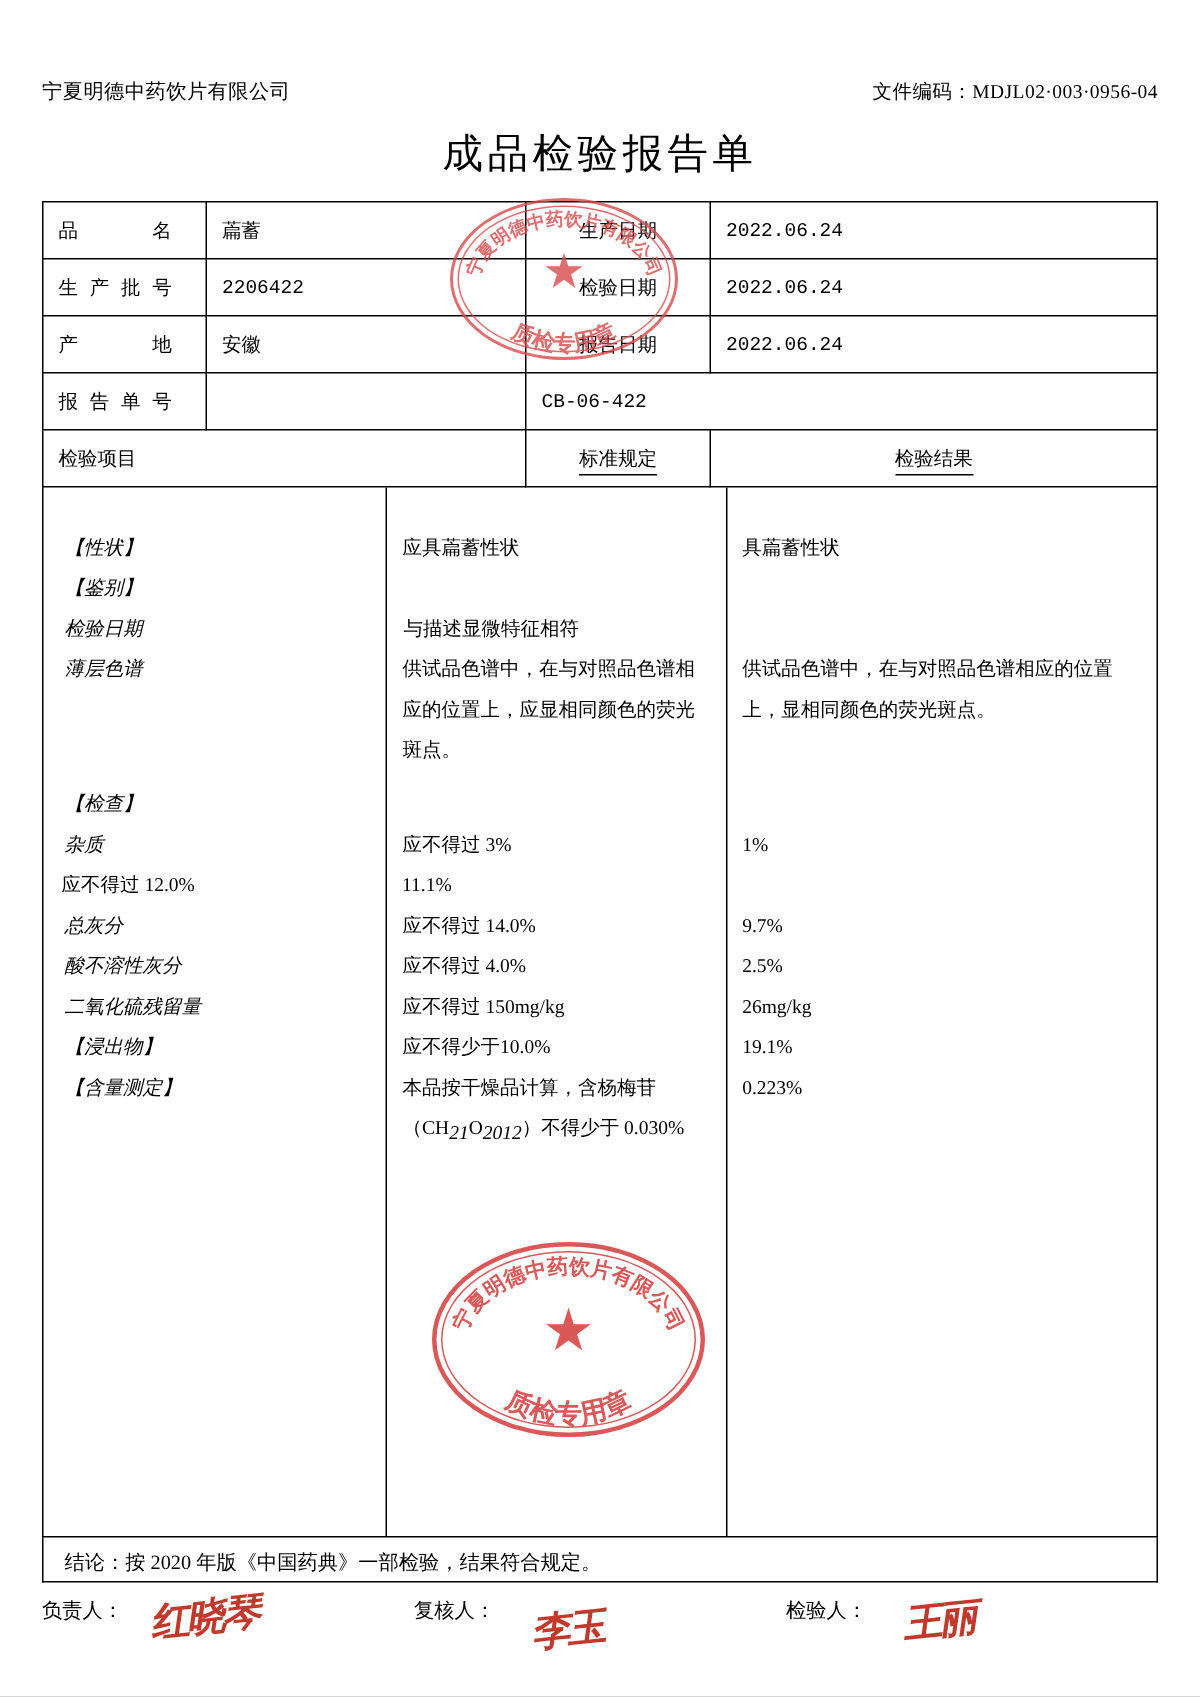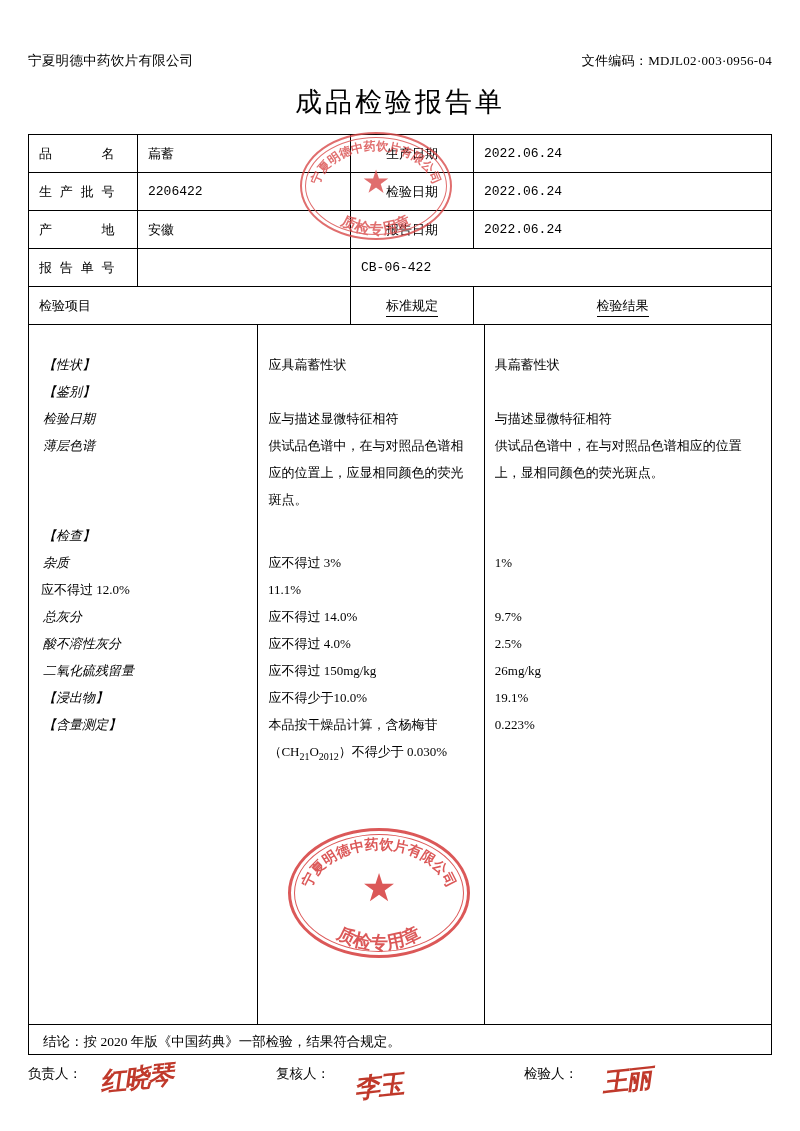--- a/index.html
+++ b/index.html
@@ -139,22 +139,23 @@
   .sp {
     height: 18px;
   }
   .sp-s {
     height: 9px;
   }
   .ln {
     line-height: 27px;
   }
   .sub {
-    font-size: 10px;
+    font-size: 13px;
     vertical-align: sub;
+    font-style: italic;
   }
   .concl {
     border-left: 1px solid #000;
     border-right: 1px solid #000;
     border-bottom: 1px solid #000;
     width: 744px;
     box-sizing: border-box;
     padding: 8px 14px;
     font-size: 13.5px;
     height: 30px;
@@ -309,21 +310,20 @@
           </div>
 
           <div class="row ln">
             <div class="cell-a">【鉴别】</div>
             <div class="cell-b"></div>
             <div class="cell-c"></div>
           </div>
 
           <div class="row ln">
             <div class="cell-a">检验日期</div>
-            <div class="cell-b">应与描述显微特征相符</div>
             <div class="cell-c">与描述显微特征相符</div>
           </div>
 
           <div class="row">
             <div class="cell-a ln">薄层色谱</div>
             <div class="cell-b ln">供试品色谱中，在与对照品色谱相应的位置上，应显相同颜色的荧光斑点。</div>
             <div class="cell-c ln">供试品色谱中，在与对照品色谱相应的位置上，显相同颜色的荧光斑点。</div>
           </div>
 
           <div class="sp-s"></div>

